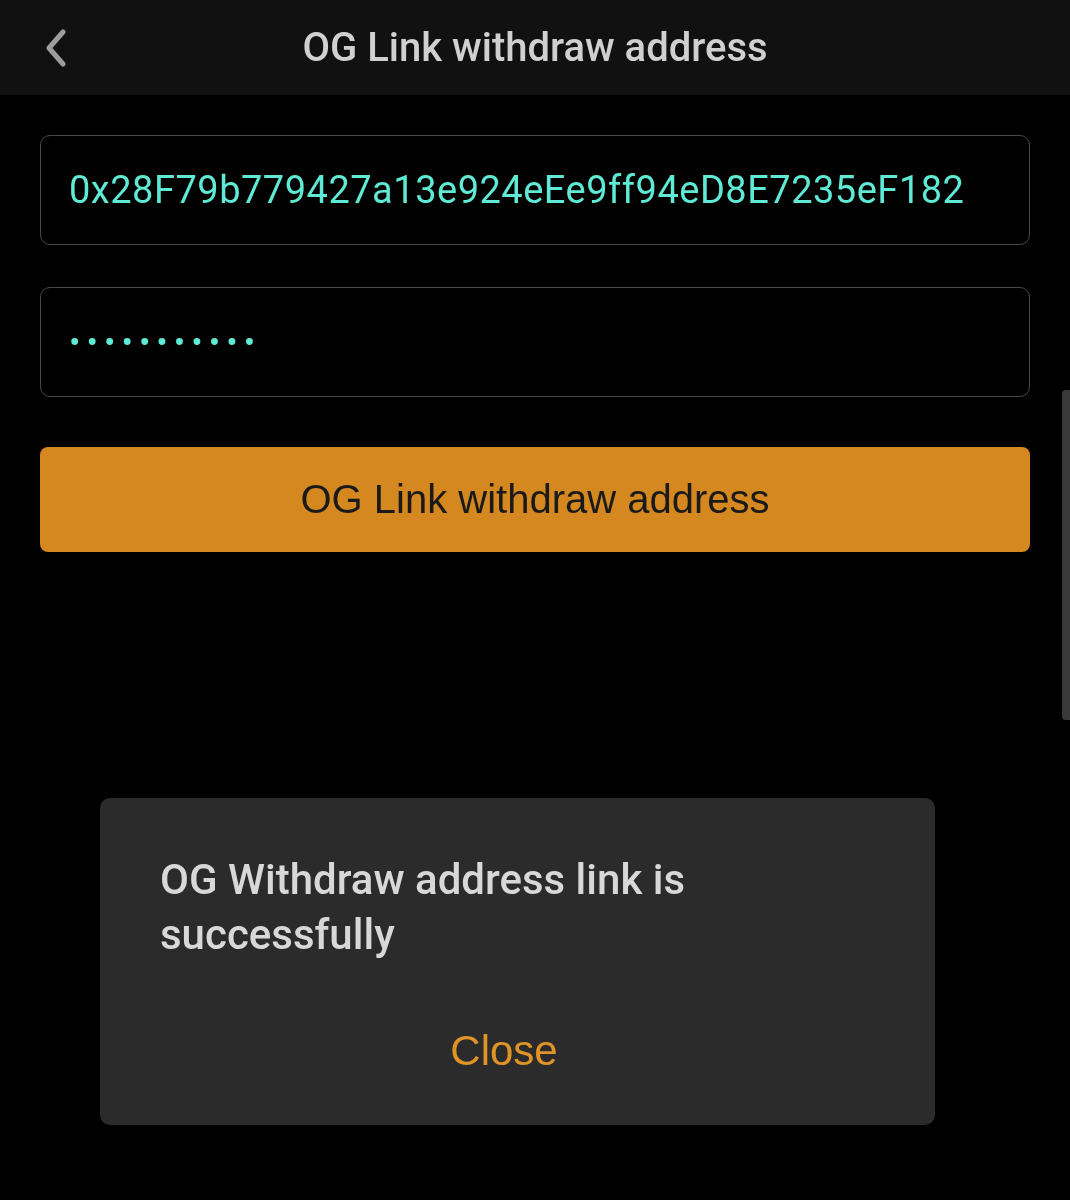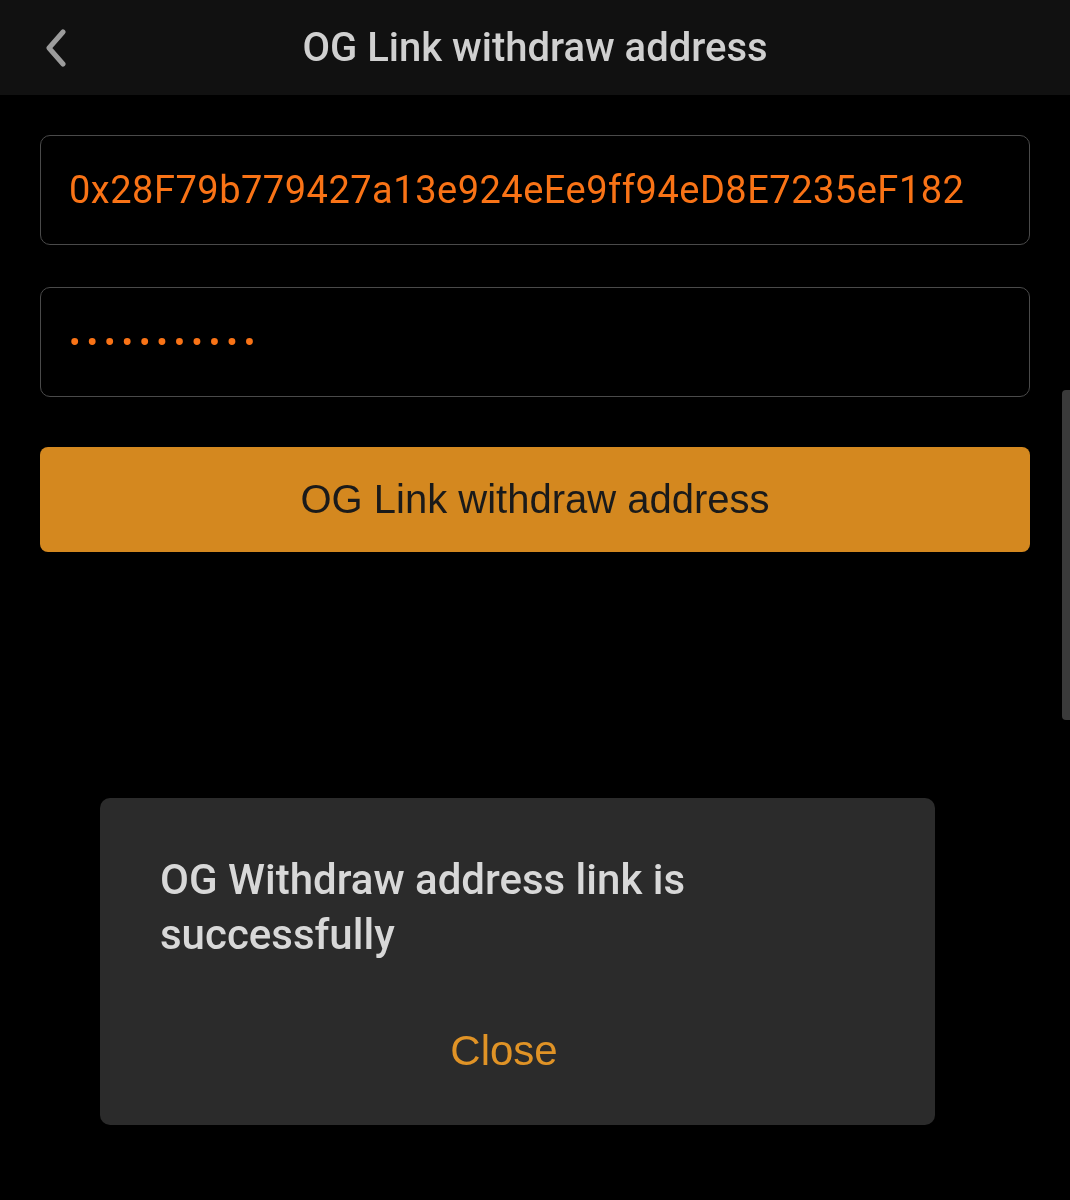--- a/index.html
+++ b/index.html
@@ -48,21 +48,21 @@
     }
     .form-area {
       padding: 40px 40px 0 40px;
     }
     .text-input {
       width: 100%;
       height: 110px;
       background: transparent;
       border: 1.5px solid #4a4a4a;
       border-radius: 10px;
-      color: #f97316;
+      color: #5eead4;
       font-size: 38px;
       padding: 0 28px;
       outline: none;
       margin-bottom: 42px;
       font-family: inherit;
       letter-spacing: 0.5px;
     }
     .text-input::placeholder {
       color: #d0d0d0;
     }

